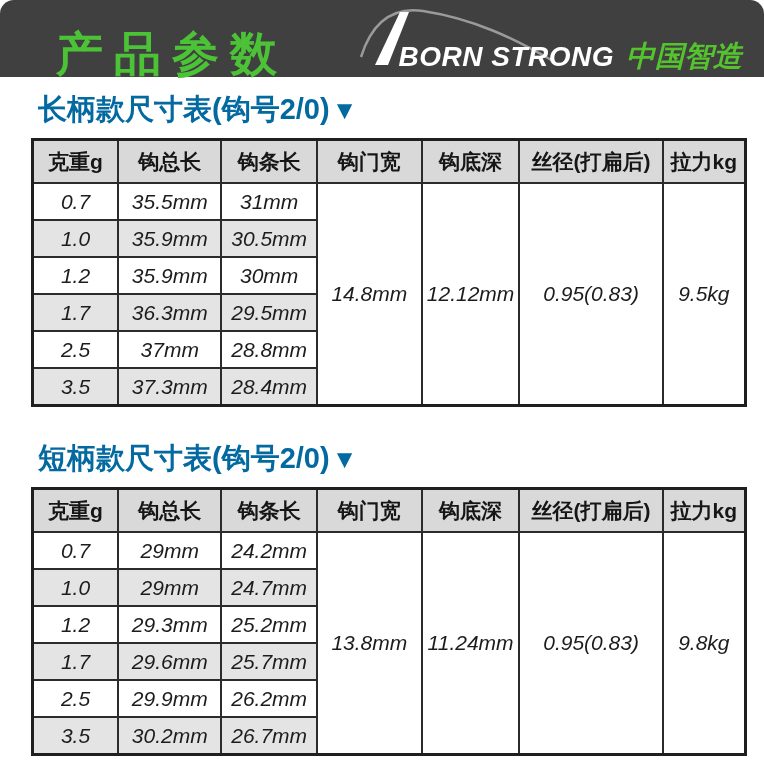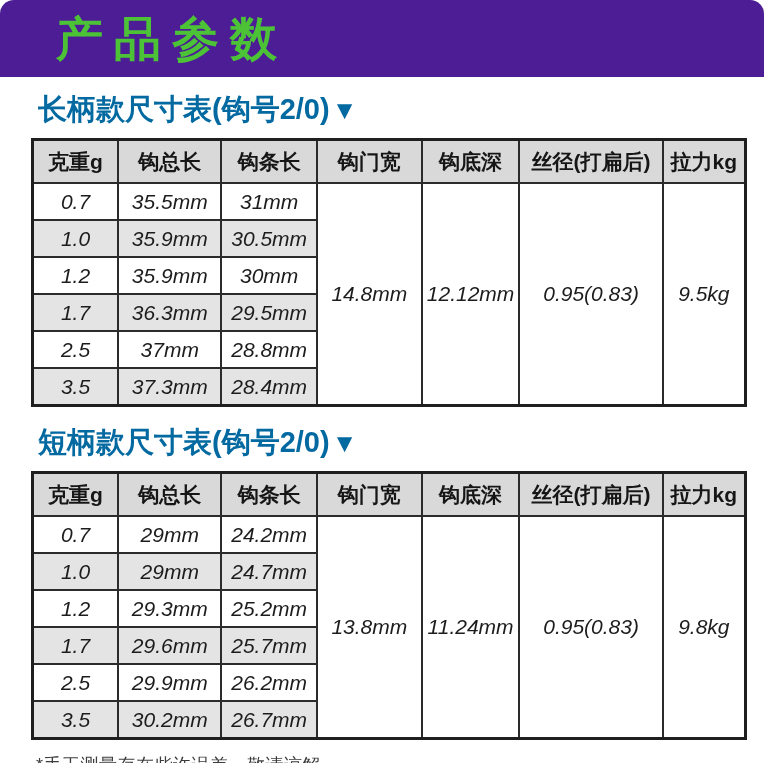--- a/index.html
+++ b/index.html
@@ -7,24 +7,24 @@
     width:764px; height:763px;
     background:#ffffff;
     font-family:"Liberation Sans","DejaVu Sans",sans-serif;
     position:relative;
     overflow:hidden;
   }
 
   
   .header-bar {
     height:77px;
-    background:#4c1d95;
+    background:#404040;
     border-radius:14px 14px 0 0;
     display:flex;
-    align-items:center;
+    align-items:flex-end;
     justify-content:space-between;
     padding:0 22px 0 56px;
     box-sizing:border-box;
   }
   .page-title {
     color:#4cc337;
     font-size:47px;
     font-weight:bold;
     letter-spacing:11px;
     line-height:1;
@@ -118,20 +118,30 @@
     font-size:18px;
     color:#3c3c3c;
     letter-spacing:0.5px;
   }
 </style>
 </head>
 <body>
 
 <div class="header-bar">
   <div class="page-title">产品参数</div>
+  <div class="brand">
+    <span class="swoosh">
+      <svg width="70" height="60" viewBox="0 0 70 60">
+        <path d="M4 50 C 16 12, 38 0, 66 4 C 118 12, 158 32, 196 54" fill="none" stroke="#9a9a9a" stroke-width="2.5"></path>
+        <polygon points="18,58 43,5 52,5 31,58" fill="#ffffff"></polygon>
+      </svg>
+    </span>
+    <span class="brand-name">BORN STRONG</span>
+    <span class="brand-tagline">中国智造</span>
+  </div>
 </div>
 
 <div class="section-heading">
   <span>长柄款尺寸表(钩号2/0)</span><span class="tri">▼</span>
 </div>
 
 <table class="spec">
   <colgroup>
     <col style="width:12%">
       <col style="width:14.5%">
@@ -183,21 +193,21 @@
       <td>28.8mm</td>
     </tr>
     <tr>
       <td>3.5</td>
       <td>37.3mm</td>
       <td>28.4mm</td>
     </tr>
   </tbody>
 </table>
 
-<div class="section-heading" style="margin-top:16px;">
+<div class="section-heading" style="margin-top:32px;">
   <span>短柄款尺寸表(钩号2/0)</span><span class="tri">▼</span>
 </div>
 
 <table class="spec">
   <colgroup>
     <col style="width:12%">
       <col style="width:14.5%">
       <col style="width:13.4%">
       <col style="width:14.7%">
       <col style="width:13.7%">

